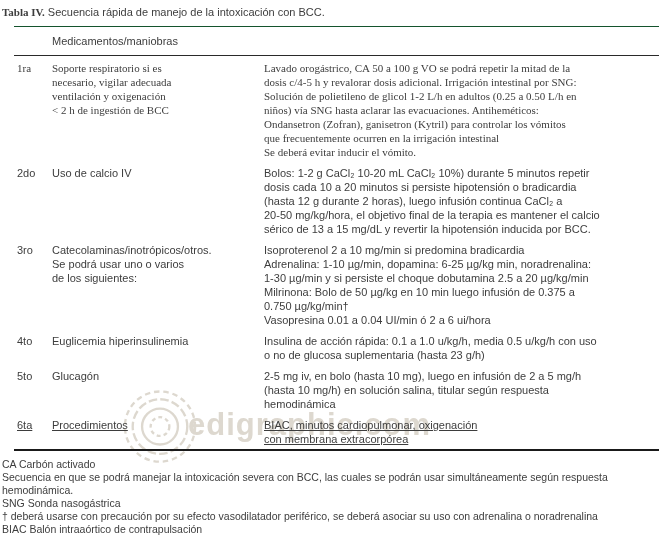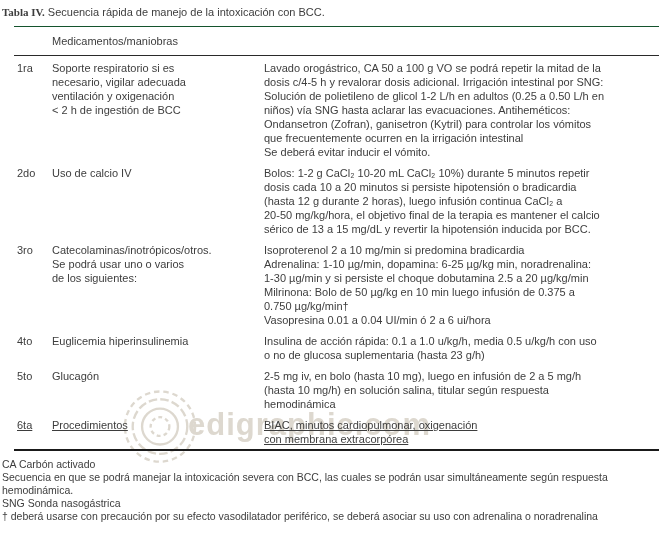--- a/index.html
+++ b/index.html
@@ -55,21 +55,21 @@
   .tbl thead td {
     border-bottom: 1px solid #2a2a2a;
     padding: 7px 0 7px 0;
     white-space: pre-line;
   }
   .tbl tbody td {
     vertical-align: top;
     padding: 0 0 7px 0;
     white-space: pre-line;
   }
-  .tbl tbody tr.first td { padding-top: 5px; }
+  .tbl tbody tr.first td { padding-top: 5px; font-family: Liberation Serif, serif; }
   .tbl tbody tr.last td { padding-bottom: 3px; text-decoration: underline; }
   .tbl td.ord { padding-left: 3px; padding-right: 4px; }
   .tbl td.det { padding-right: 2px; }
   .footnotes {
     position: relative;
     z-index: 1;
     margin-top: 7px;
     padding: 0 2px;
     font-size: 10.5px;
     line-height: 13px;
@@ -166,15 +166,16 @@
       </tr>
     </tbody>
   </table>
 
   <div class="footnotes">
     <div class="fn">CA Carbón activado</div>
     <div class="fn">Secuencia en que se podrá manejar la intoxicación severa con BCC, las cuales se podrán usar simultáneamente según respuesta
 hemodinámica.</div>
     <div class="fn">SNG Sonda nasogástrica</div>
     <div class="fn">† deberá usarse con precaución por su efecto vasodilatador periférico, se deberá asociar su uso con adrenalina o noradrenalina</div>
+    <div class="fn">BIAC Balón intraaórtico de contrapulsación</div>
   </div>
 
 </div>
 
 </body></html>

